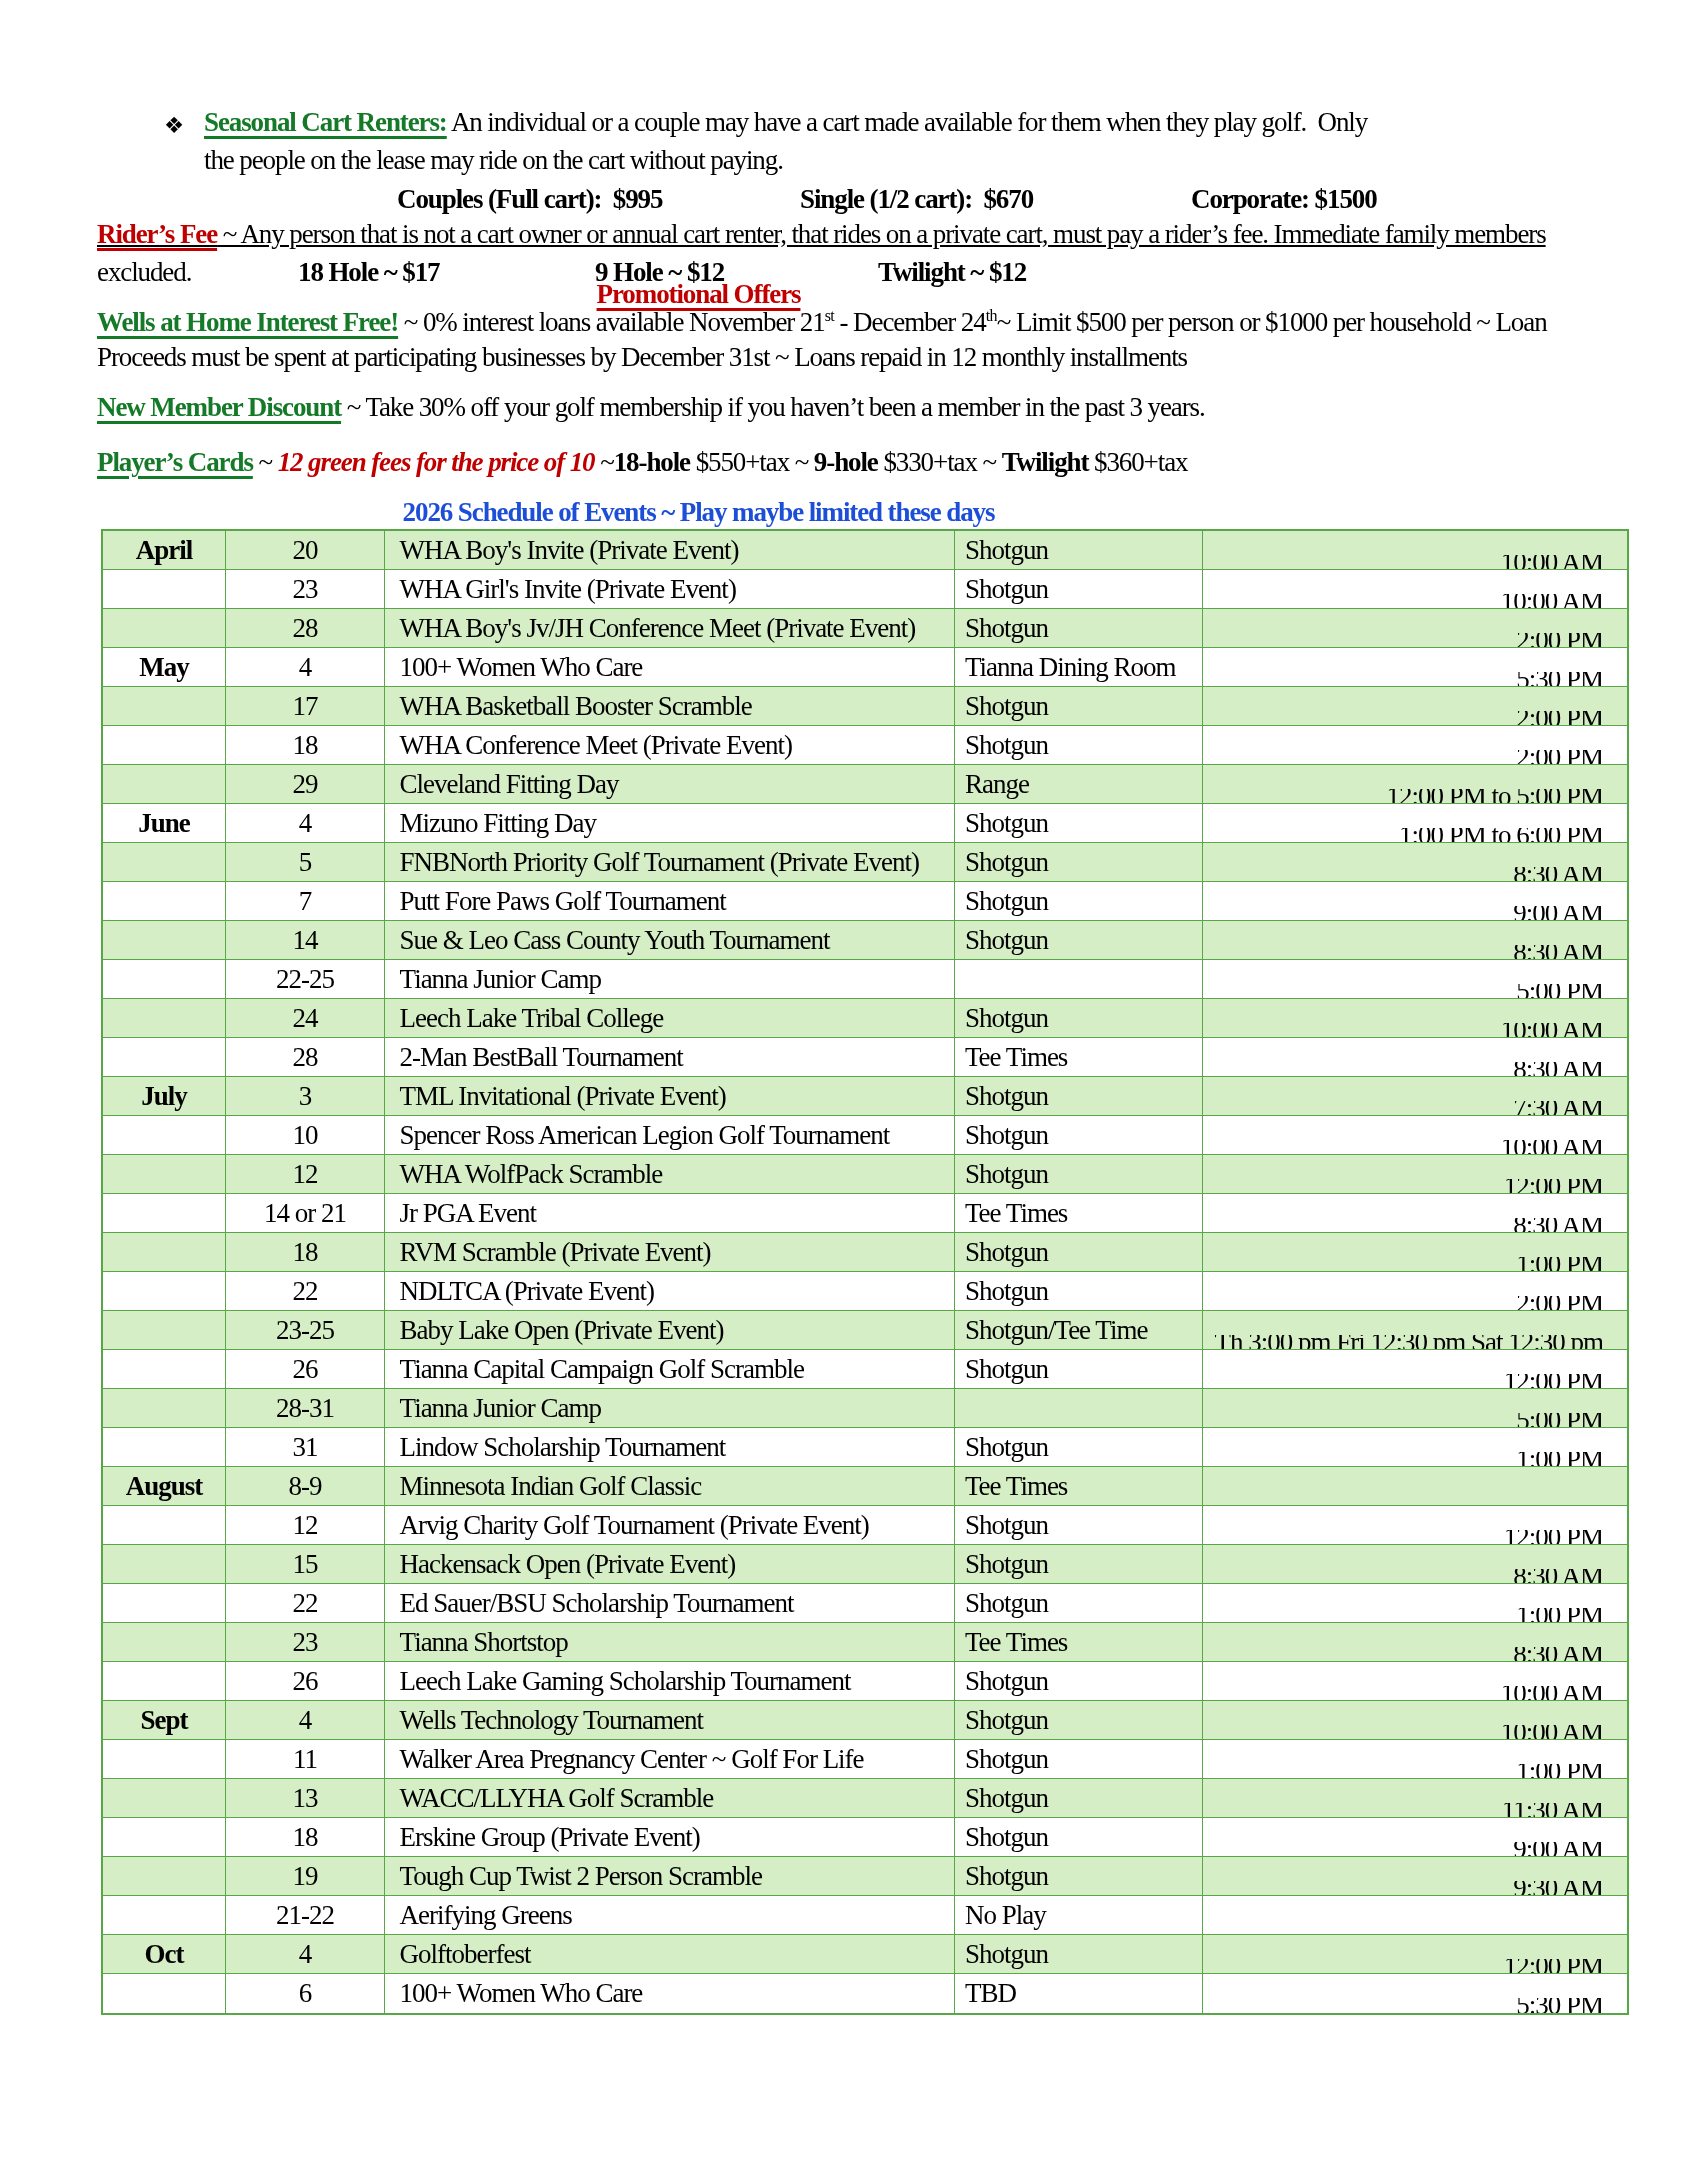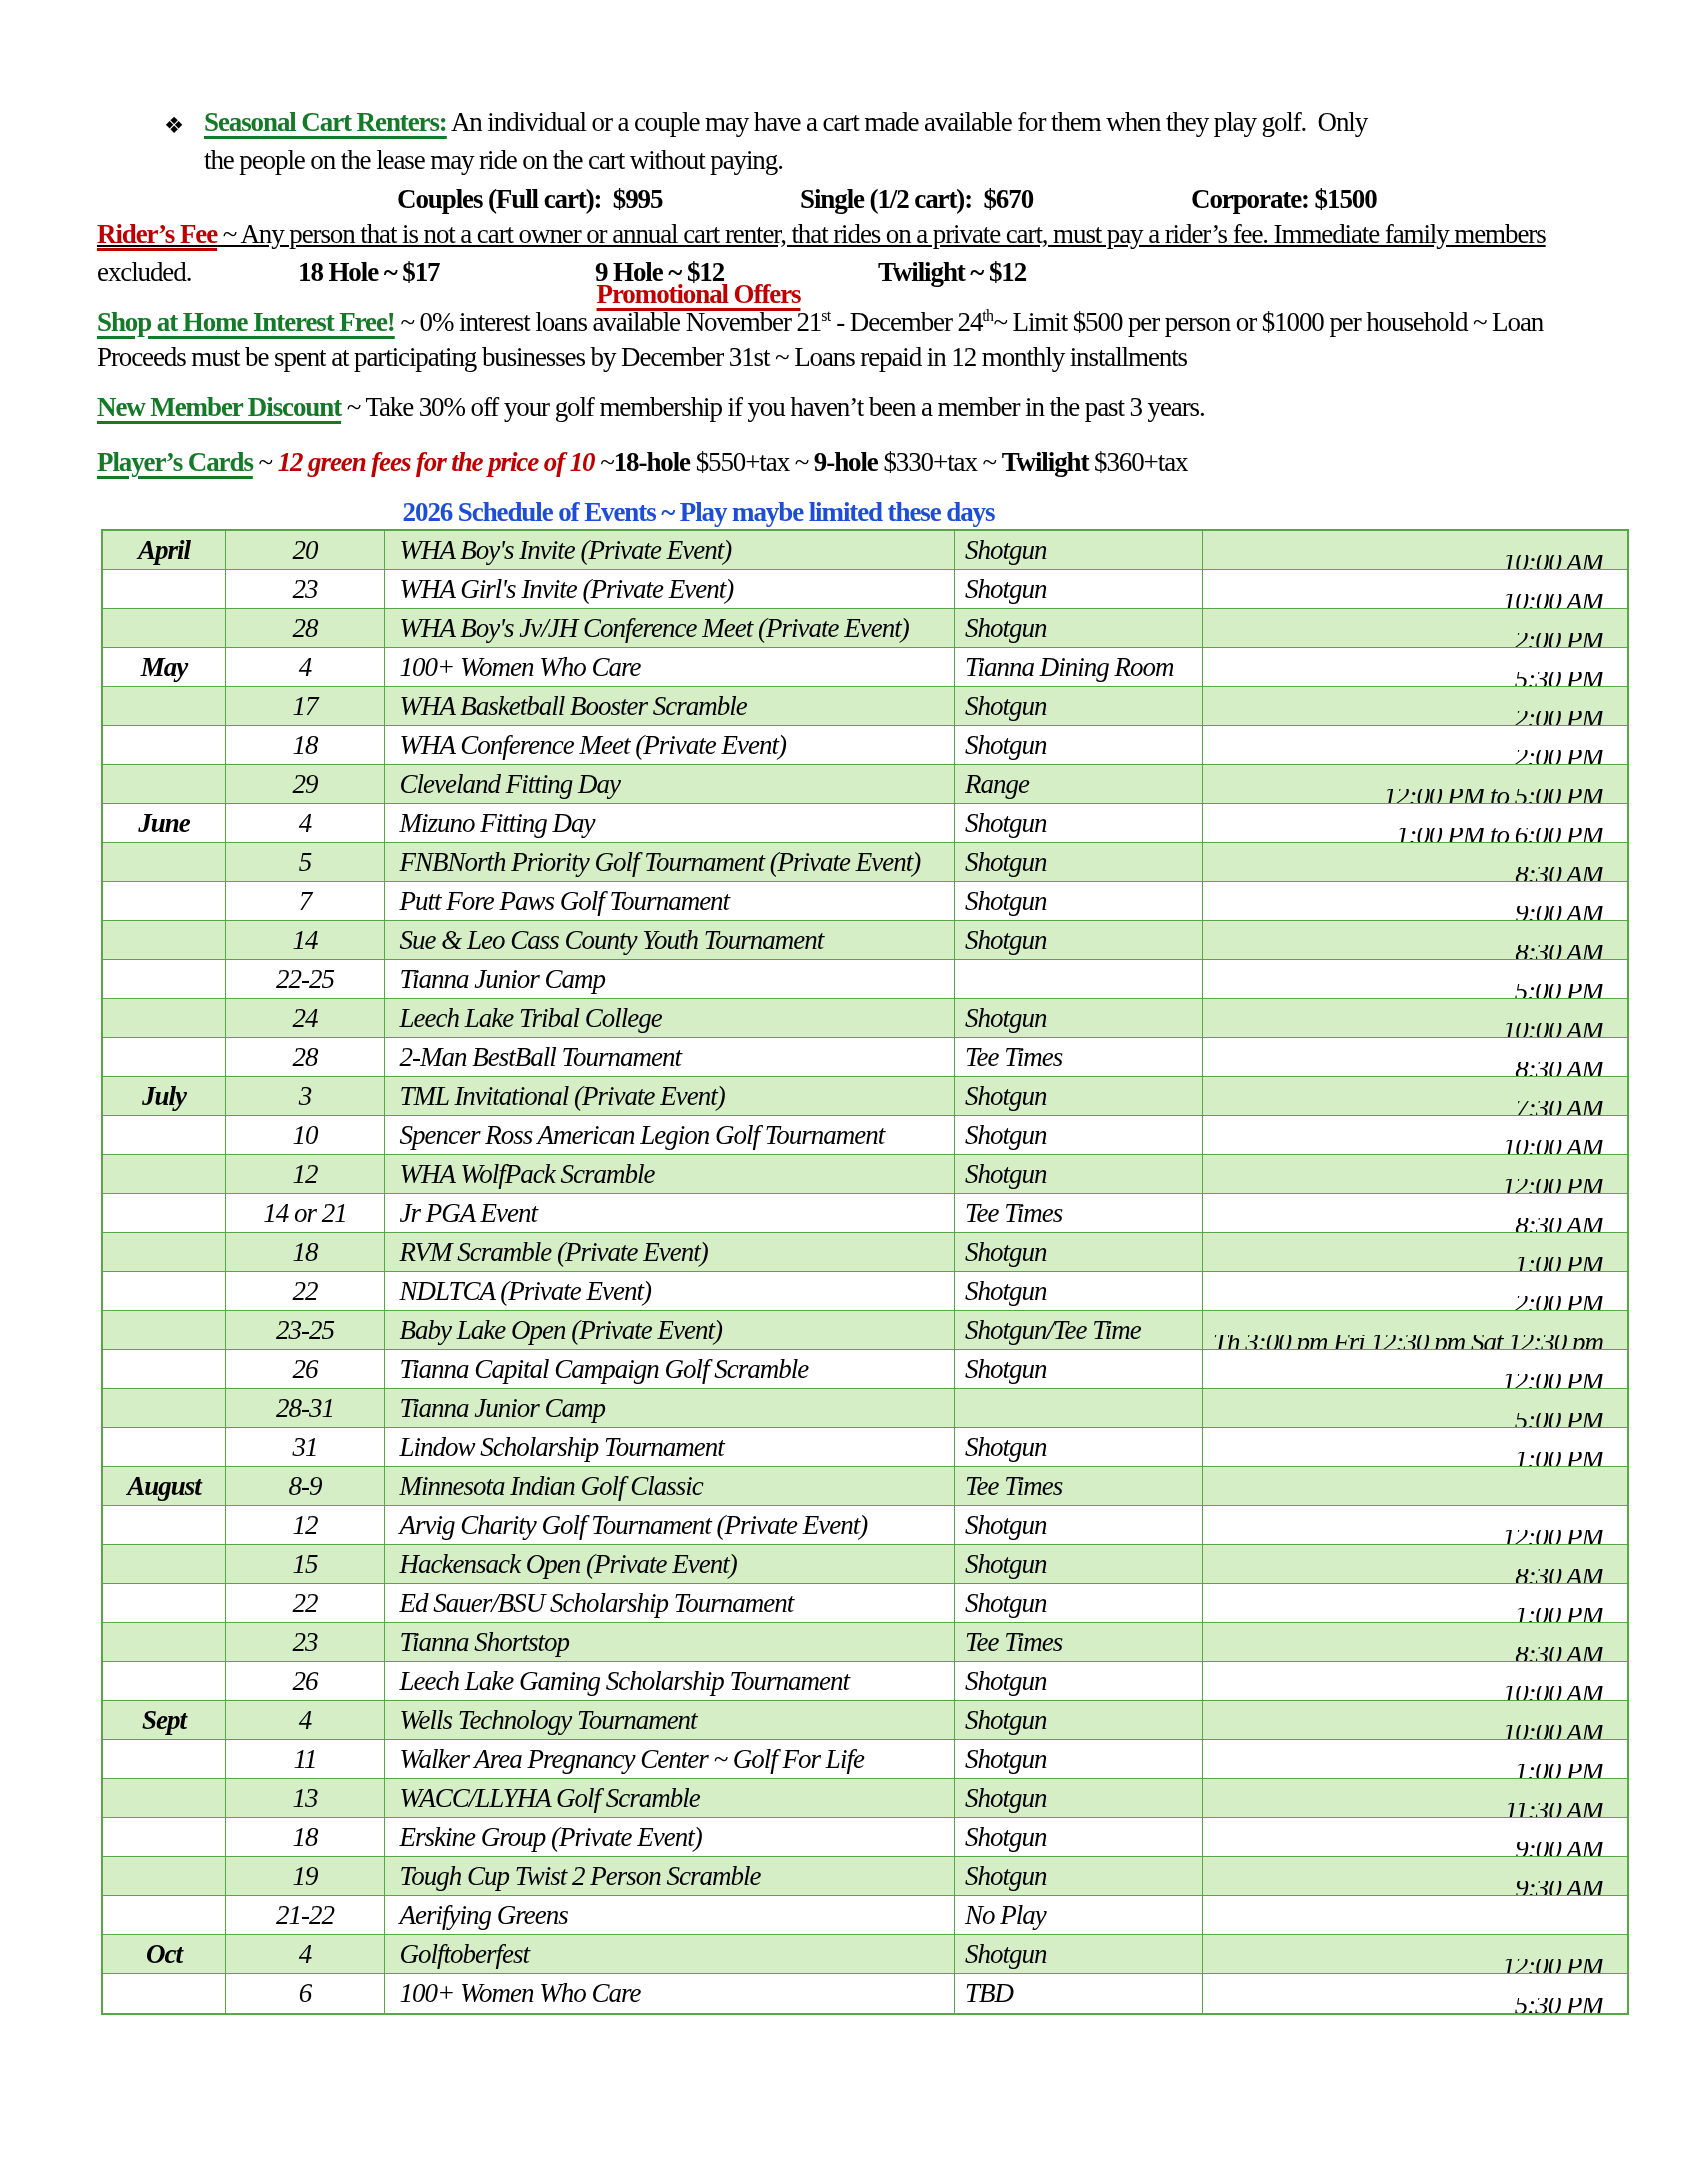--- a/index.html
+++ b/index.html
@@ -30,21 +30,21 @@
   .l-fees span,.l-fees b{position:absolute;}
   .f0{left:0;} .f1{left:201px;} .f2{left:498px;} .f3{left:781px;}
   .l-promo-title{top:278px;}
   .l-shop{top:306px;}
   .l-proceeds{top:341px;}
   .l-newmember{top:391px;}
   .l-players{top:446px;}
   .l-sched-title{top:496px;}
   
   .sched-table{position:absolute;left:101px;top:529px;width:1528px;
-               border:2px solid #58a746;box-sizing:border-box;background:#bef264;font-style:italic;}
+               border:2px solid #58a746;box-sizing:border-box;background:#bef264;}
   .srow{display:grid;grid-template-columns:123px 159px 570px 248px 1fr;
         height:39px;box-sizing:border-box;border-bottom:1.3px solid #58a746;
         background:#ffffff;}
   .srow:last-child{border-bottom:none;}
   .srow.shade{background:#d6eec6;}
   .cell{display:flex;align-items:center;font-size:27px;letter-spacing:-1px;
         box-sizing:border-box;border-right:1.3px solid #58a746;overflow:hidden;}
   .cell:last-child{border-right:none;}
   .c-month{justify-content:center;font-weight:bold;}
   .c-day{justify-content:center;}
@@ -81,21 +81,21 @@
     <b class="f1">18 Hole ~ $17</b>
     <b class="f2">9 Hole ~ $12</b>
     <b class="f3">Twilight ~ $12</b>
   </div>
 
   <div class="line centered l-promo-title">
     <span class="red-u">Promotional Offers</span>
   </div>
 
   <div class="line l-shop">
-    <span class="lead-green">Shop at Home Interest Free!</span><span> ~ 0% interest loans available November 21</span><sup>st</sup><span> - December 24</span><sup>th</sup><span>~ Limit $500 per person or $1000 per household ~ Loan</span>
+    <span class="lead-green">Wells at Home Interest Free!</span><span> ~ 0% interest loans available November 21</span><sup>st</sup><span> - December 24</span><sup>th</sup><span>~ Limit $500 per person or $1000 per household ~ Loan</span>
   </div>
 
   <div class="line l-proceeds">
     <span>Proceeds must be spent at participating businesses by December 31st ~ Loans repaid in 12 monthly installments</span>
   </div>
 
   <div class="line l-newmember">
     <span class="lead-green">New Member Discount</span><span> ~ Take 30% off your golf membership if you haven’t been a member in the past 3 years.</span>
   </div>
 

